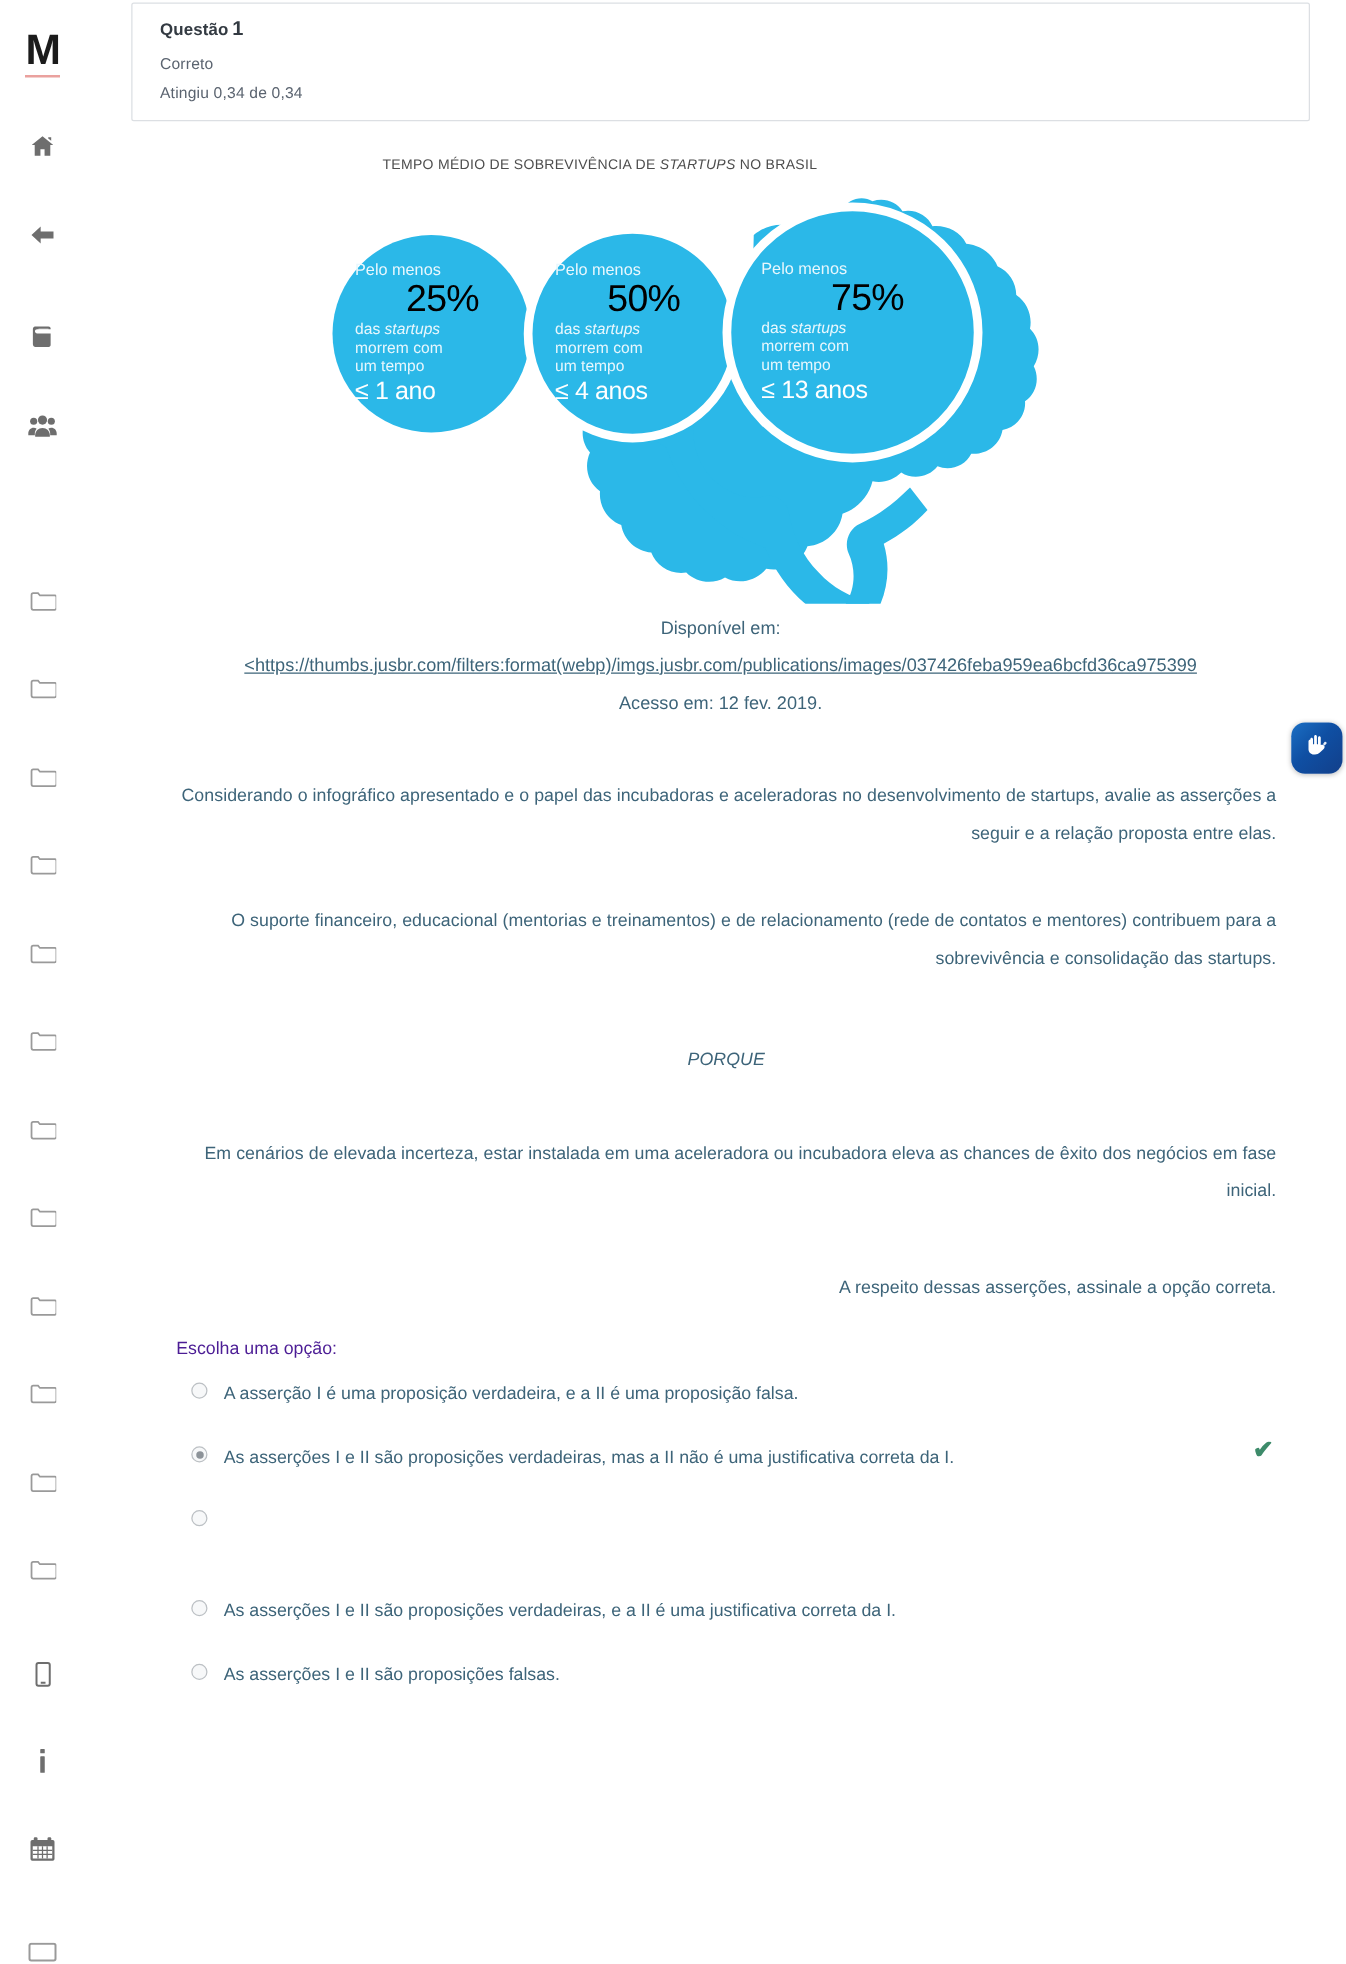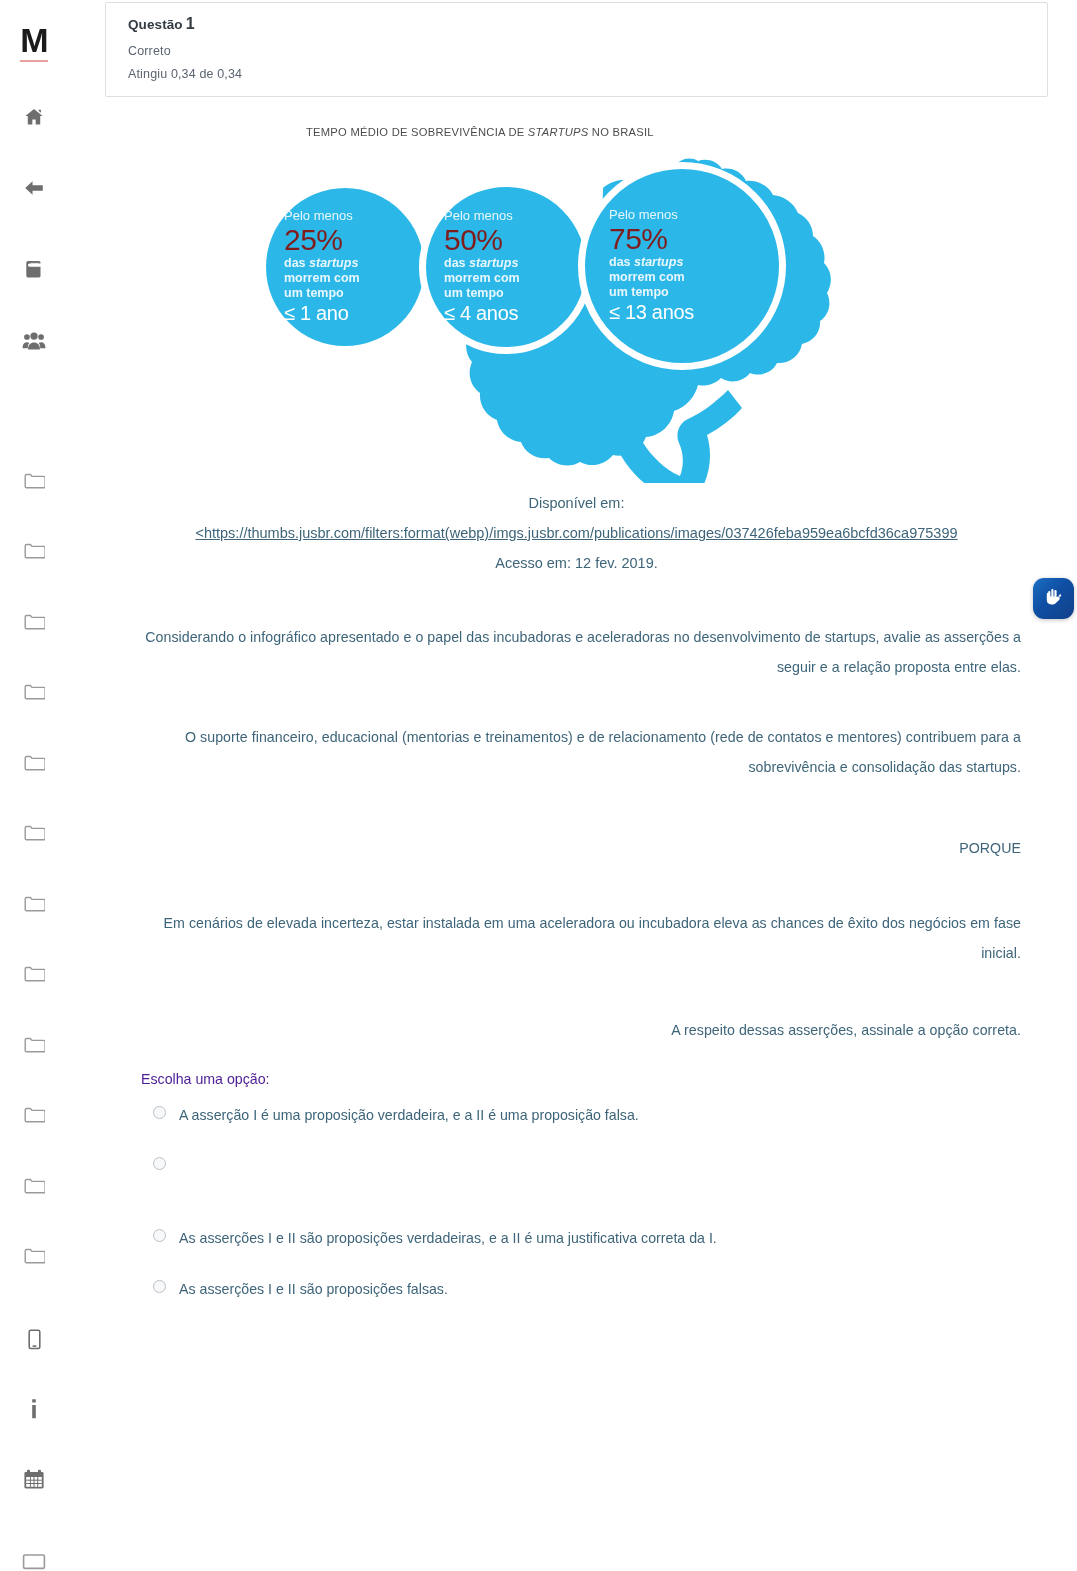--- a/index.html
+++ b/index.html
@@ -129,22 +129,22 @@
   .circle .cinner {
     position: absolute;
     left: 0; right: 0;
     top: 50%;
     transform: translateY(-50%);
     text-align: left;
     padding-left: 18px;
     box-sizing: border-box;
   }
   .c-lead { font-size: 13px; line-height: 15px; color: #e8f7fd; }
-  .c-pct  { font-size: 30px; line-height: 33px; font-weight: 400; color: #7f1d1d; letter-spacing: -.5px;}
-  .c-sub  { font-size: 12.5px; line-height: 15px; color: #e8f7fd; font-weight: bold; }
+  .c-pct  { font-size: 30px; line-height: 33px; font-weight: 400; color: #000000; letter-spacing: -.5px; text-align: center;}
+  .c-sub  { font-size: 12.5px; line-height: 15px; color: #e8f7fd; }
   .c-sub i { font-style: italic; }
   .c-time { font-size: 20px; line-height: 25px; color: #ffffff; letter-spacing: -.3px;}
 
   
   .source {
     position: absolute;
     left: 37px; top: 488px;
     width: 943px;
     text-align: center;
     color: #3d6479;
@@ -162,21 +162,21 @@
   .qtext {
     position: absolute;
     left: 73px;
     width: 880px;
     color: #3d6479;
     font-size: 14.2px;
     line-height: 30px;
     letter-spacing: .05px;
     text-align: right;
   }
-  .center { text-align: right; width: 880px; }
+  .center { text-align: center; width: 880px; font-style: italic; }
 
   
   .opts { position: absolute; left: 73px; top: 1068px; width: 900px; }
   .opt-label {
     color: #4c1d95;
     font-size: 14.2px;
     line-height: 22px;
     margin-bottom: 14px;
   }
   .opt-row {
@@ -491,20 +491,25 @@
     <div class="qtext" style="top:1015px;">A respeito dessas asserções, assinale a opção correta.</div>
 
     <div class="opts">
       <div class="opt-label">Escolha uma opção:</div>
 
       <div class="opt-row">
         <span class="radio"></span>
         <span>A asserção I é uma proposição verdadeira, e a II é uma proposição falsa.</span>
       </div>
 
+      <div class="opt-row">
+        <span class="radio checked"></span>
+        <span>As asserções I e II são proposições verdadeiras, mas a II não é uma justificativa correta da I.</span>
+        <span class="tick">✔</span>
+      </div>
 
       <div class="opt-row">
         <span class="radio"></span>
       </div>
 
       <div class="opt-row" style="margin-top:50px;">
         <span class="radio"></span>
         <span>As asserções I e II são proposições verdadeiras, e a II é uma justificativa correta da I.</span>
       </div>
 

